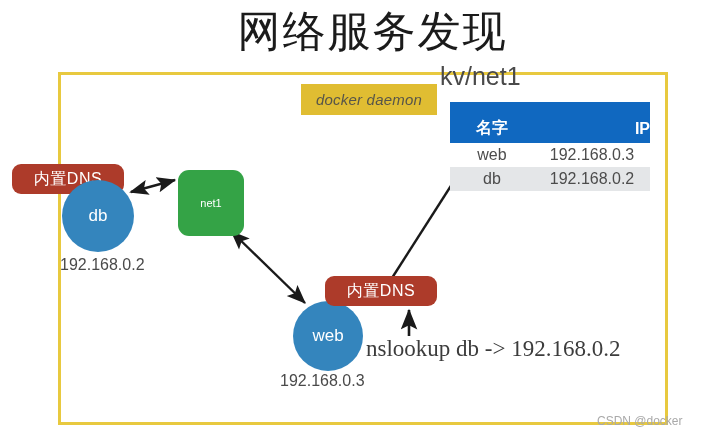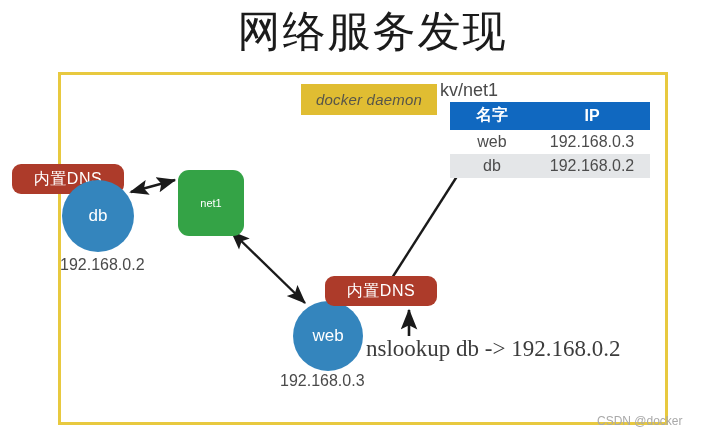--- a/index.html
+++ b/index.html
@@ -57,42 +57,42 @@
     align-items: center;
     justify-content: center;
     letter-spacing: 0.2px;
     font-style: italic;
   }
 
   
   .kv-title {
     position: absolute;
     left: 440px;
-    top: 78px;
-    font-size: 18px;
+    top: 64px;
+    font-size: 25px;
     color: #4a4a4a;
     line-height: 24px;
   }
   .kv-table {
     position: absolute;
     left: 450px;
     top: 102px;
     width: 200px;
     border-collapse: collapse;
   }
   .kv-table th {
     background: #1068c0;
     color: #ffffff;
     font-size: 16px;
     font-weight: bold;
-    padding: 3px 0 4px 0;
+    padding: 16px 0 4px 0;
     text-align: center;
   }
   .kv-table th.col-name { width: 84px; }
-  .kv-table th.col-ip { width: 116px; }
+  .kv-table th.col-ip { width: 116px; text-align: right; }
   .kv-table td {
     font-size: 16px;
     color: #4c4c4c;
     padding: 3px 0 3px 0;
     text-align: center;
     background: #ffffff;
   }
   .kv-table tr.alt td { background: #e4e6e8; }
 
   

